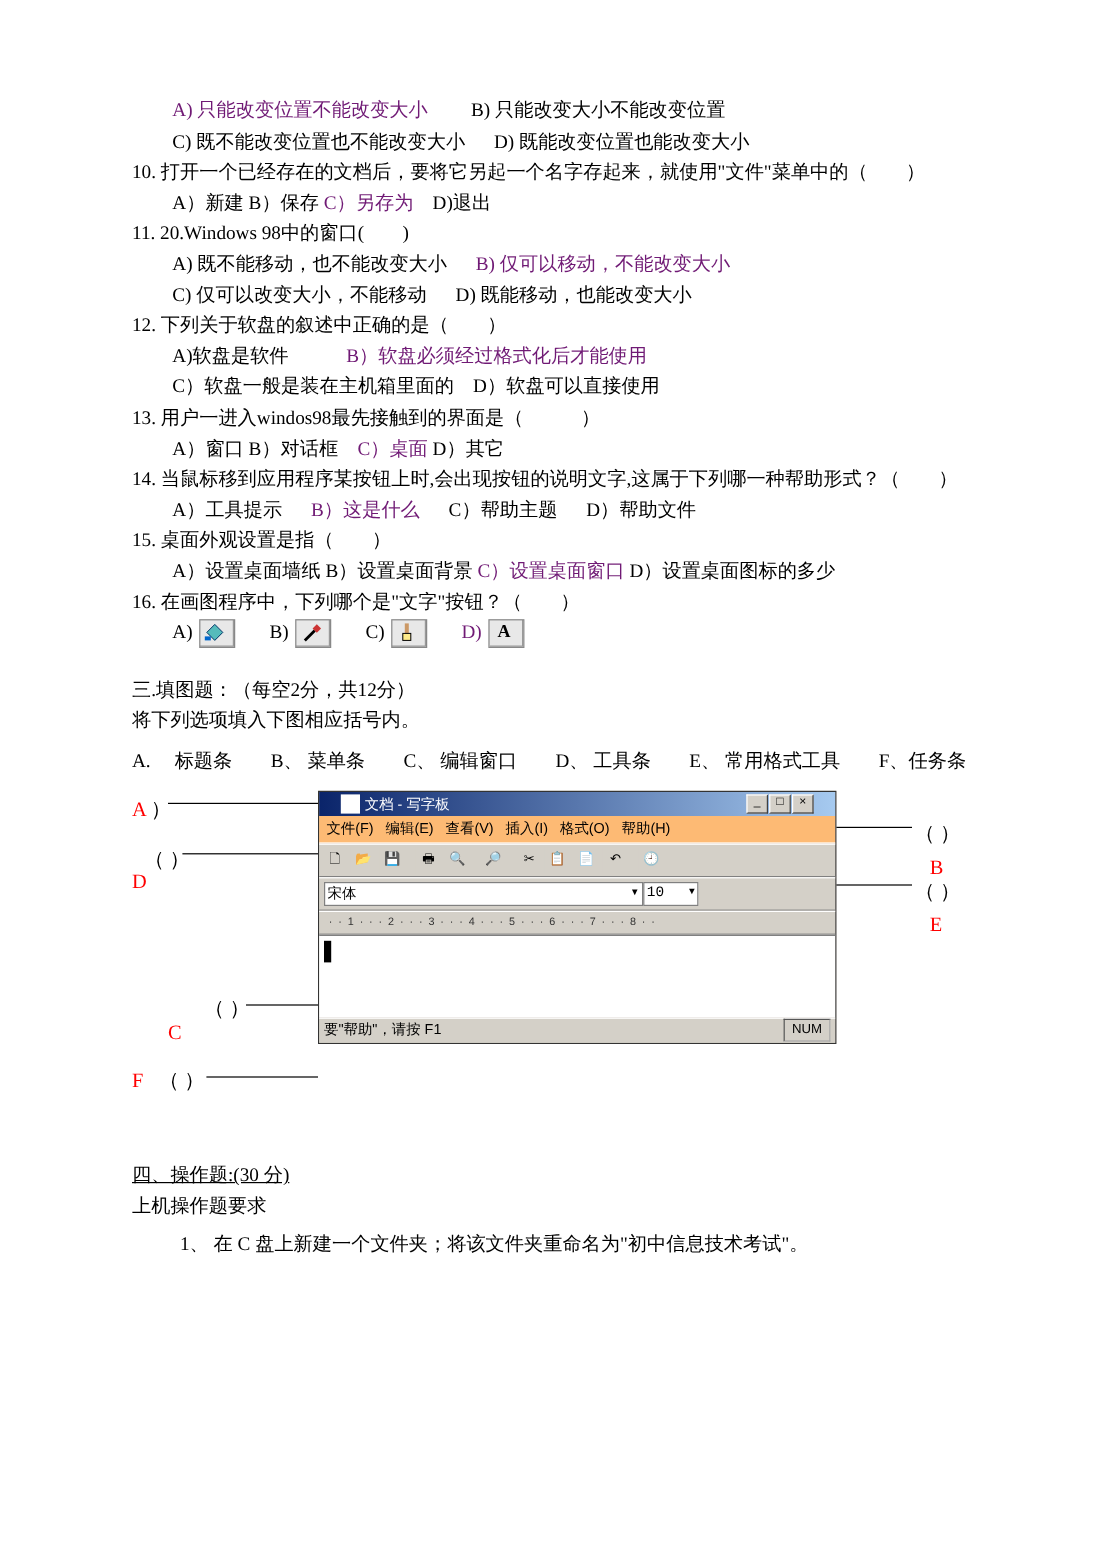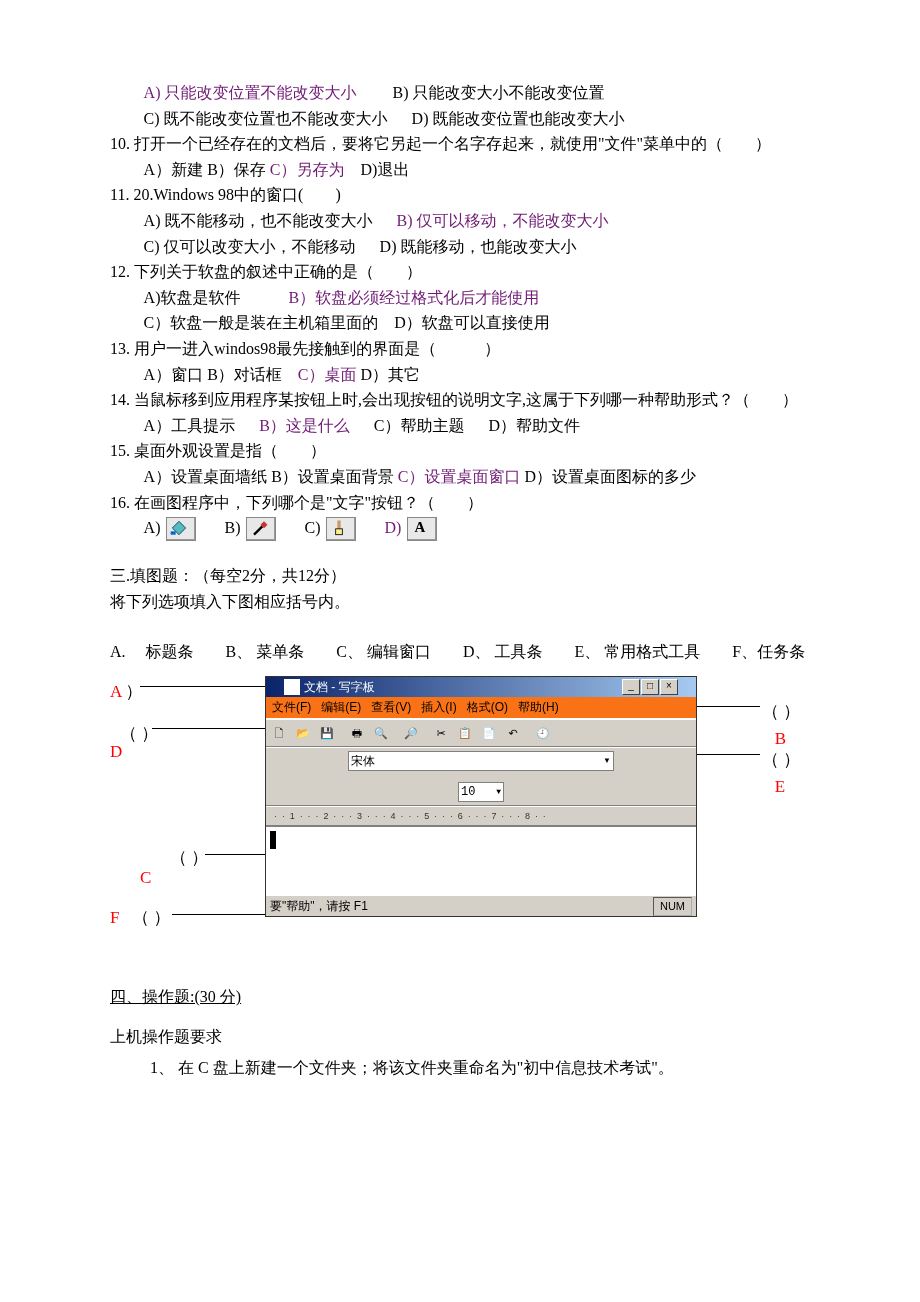--- a/index.html
+++ b/index.html
@@ -21,21 +21,21 @@
     width: 28px;
     height: 22px;
     border: 1px solid #888;
     background: #e8e8e8;
     vertical-align: middle;
     margin: 0 2px;
     position: relative;
     box-shadow: inset -1px -1px 0 #999;
   }
   .sec-title { margin-top: 22px; }
-  .fill-opts { margin: 24px 0 12px 0; }
+  .fill-opts { margin: 8px 0 12px 0; }
 
   
   .diagram-wrap {
     position: relative;
     width: 700px;
     height: 280px;
     margin-top: 10px;
   }
   .wordpad {
     position: absolute;
@@ -59,41 +59,40 @@
     width: 16px; height: 16px; background: #fff; margin-right: 4px;
     display: inline-block;
   }
   .win-btns { margin-left: auto; display: flex; gap: 1px; }
   .win-btn {
     width: 16px; height: 14px; background: #d4d0c8;
     border: 1px solid #fff; border-right-color:#404040; border-bottom-color:#404040;
     font-size: 10px; line-height: 12px; text-align: center; color:#000;
   }
   .menubar {
-    display: flex; background:#f97316; padding: 1px 2px; gap: 2px;
+    display: flex; background:#fdba74; padding: 1px 2px; gap: 2px;
     border-bottom: 1px solid #fff;
   }
   .menubar span { padding: 0 4px; color:#000; }
   .toolbar {
     display: flex; gap: 2px; padding: 2px; background:#d4d0c8;
     border-top:1px solid #fff; border-bottom:1px solid #808080;
     align-items: center;
   }
   .tbtn {
     width: 20px; height: 20px; background:#d4d0c8;
     border:1px solid #d4d0c8;
     display:inline-flex; align-items:center; justify-content:center;
     font-size: 11px;
   }
   .tsep { width: 4px; }
   .formatbar {
-    display:flex; gap:11px; padding:3px 4px; background:#d4d0c8;
+    display:flex; gap:0; padding:3px 4px; background:#d4d0c8;
     border-top:1px solid #fff; border-bottom:1px solid #808080;
     align-items:center;
-    flex-direction:column;
   }
   .combo {
     background:#fff; border:1px solid #808080; height:18px;
     display:inline-flex; align-items:center; padding:0 2px;
     font-size:12px;
   }
   .combo .arrow { margin-left:auto; font-size:8px; padding-left:4px; }
   .ruler {
     height: 18px; background:#d4d0c8;
     border-top:1px solid #fff; border-bottom:1px solid #808080;
@@ -123,21 +122,21 @@
     font-size:17px;
   }
   .label-left .letter, .label-right .letter { color:#ff0000; }
   .label-left .paren, .label-right .paren { color:#000; }
   .line-h {
     position:absolute; height:1px; background:#000;
   }
 
   .sec4 { font-family: "SimSun","宋体",serif; margin-top: 28px; }
   .sec4-title { font-size: 16px; text-decoration: underline; }
-  .op-req { margin-top: 14px; }
+  .op-req { }
   .op-item { padding-left: 2.5em; margin-top: 6px; }
 </style>
 </head>
 <body>
 
 <div class="opts q-row">
   <span class="red">A) 只能改变位置不能改变大小</span>
   &nbsp;&nbsp;&nbsp;&nbsp;&nbsp;&nbsp;&nbsp;
   <span>B) 只能改变大小不能改变位置</span>
 </div>

